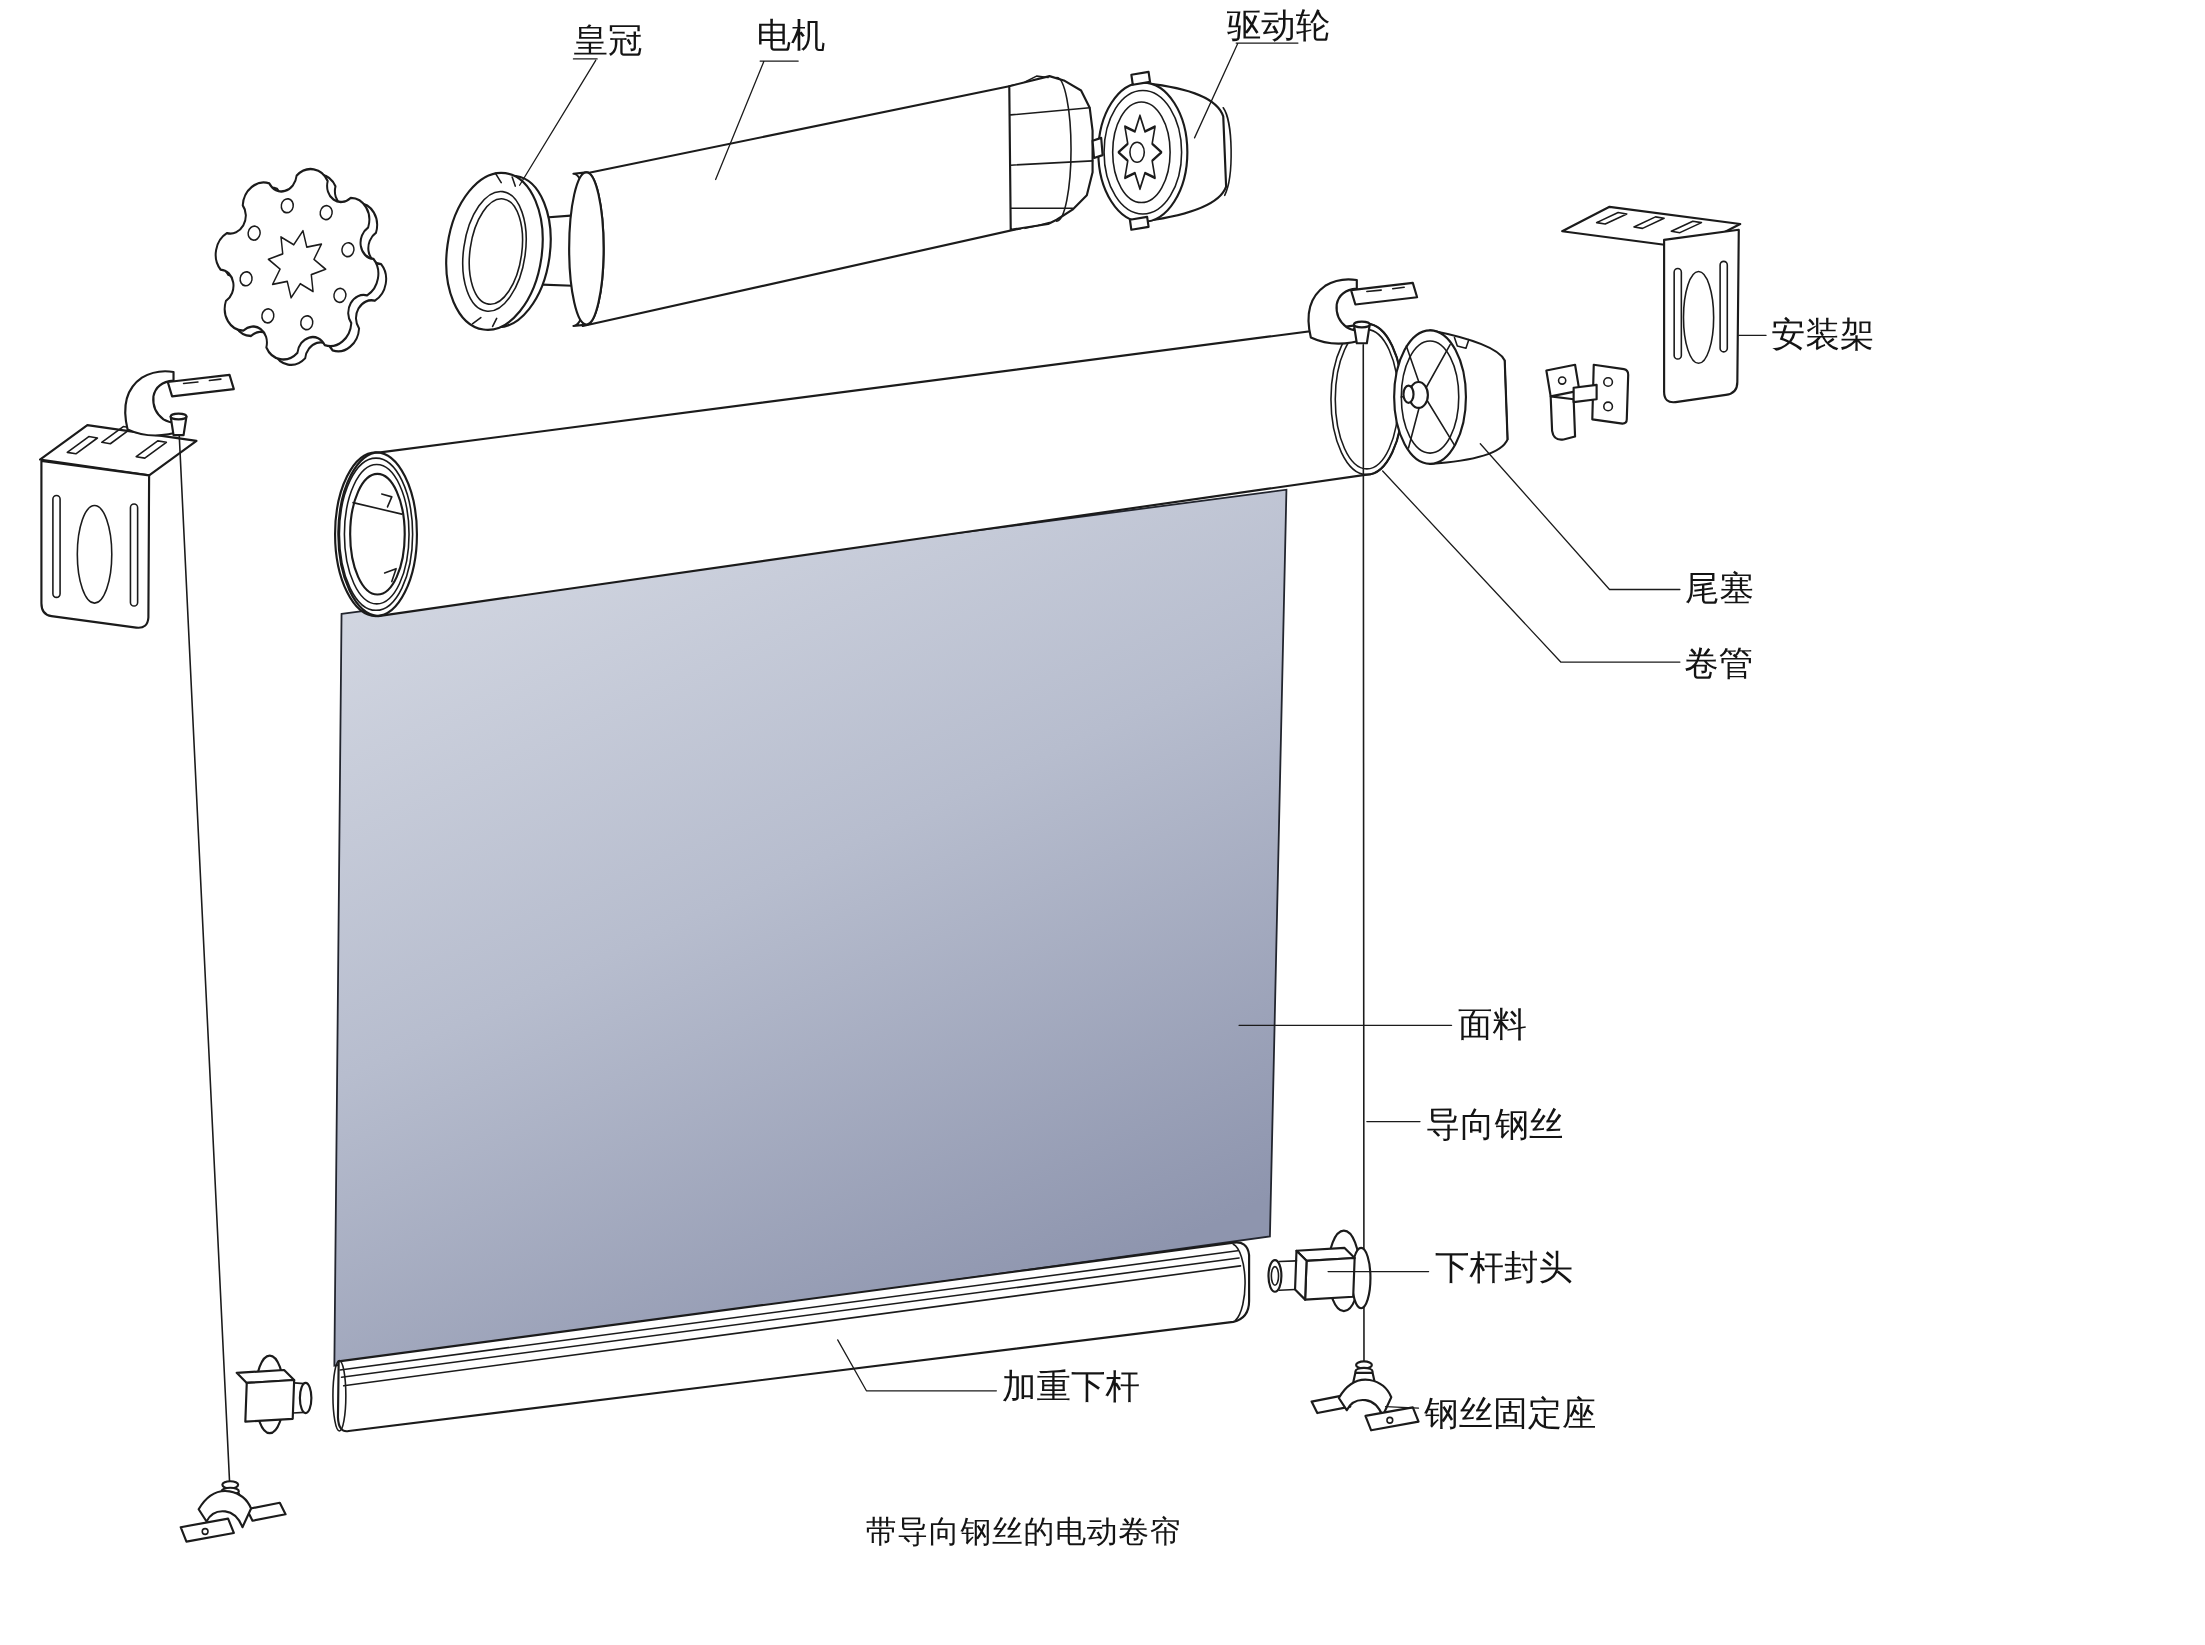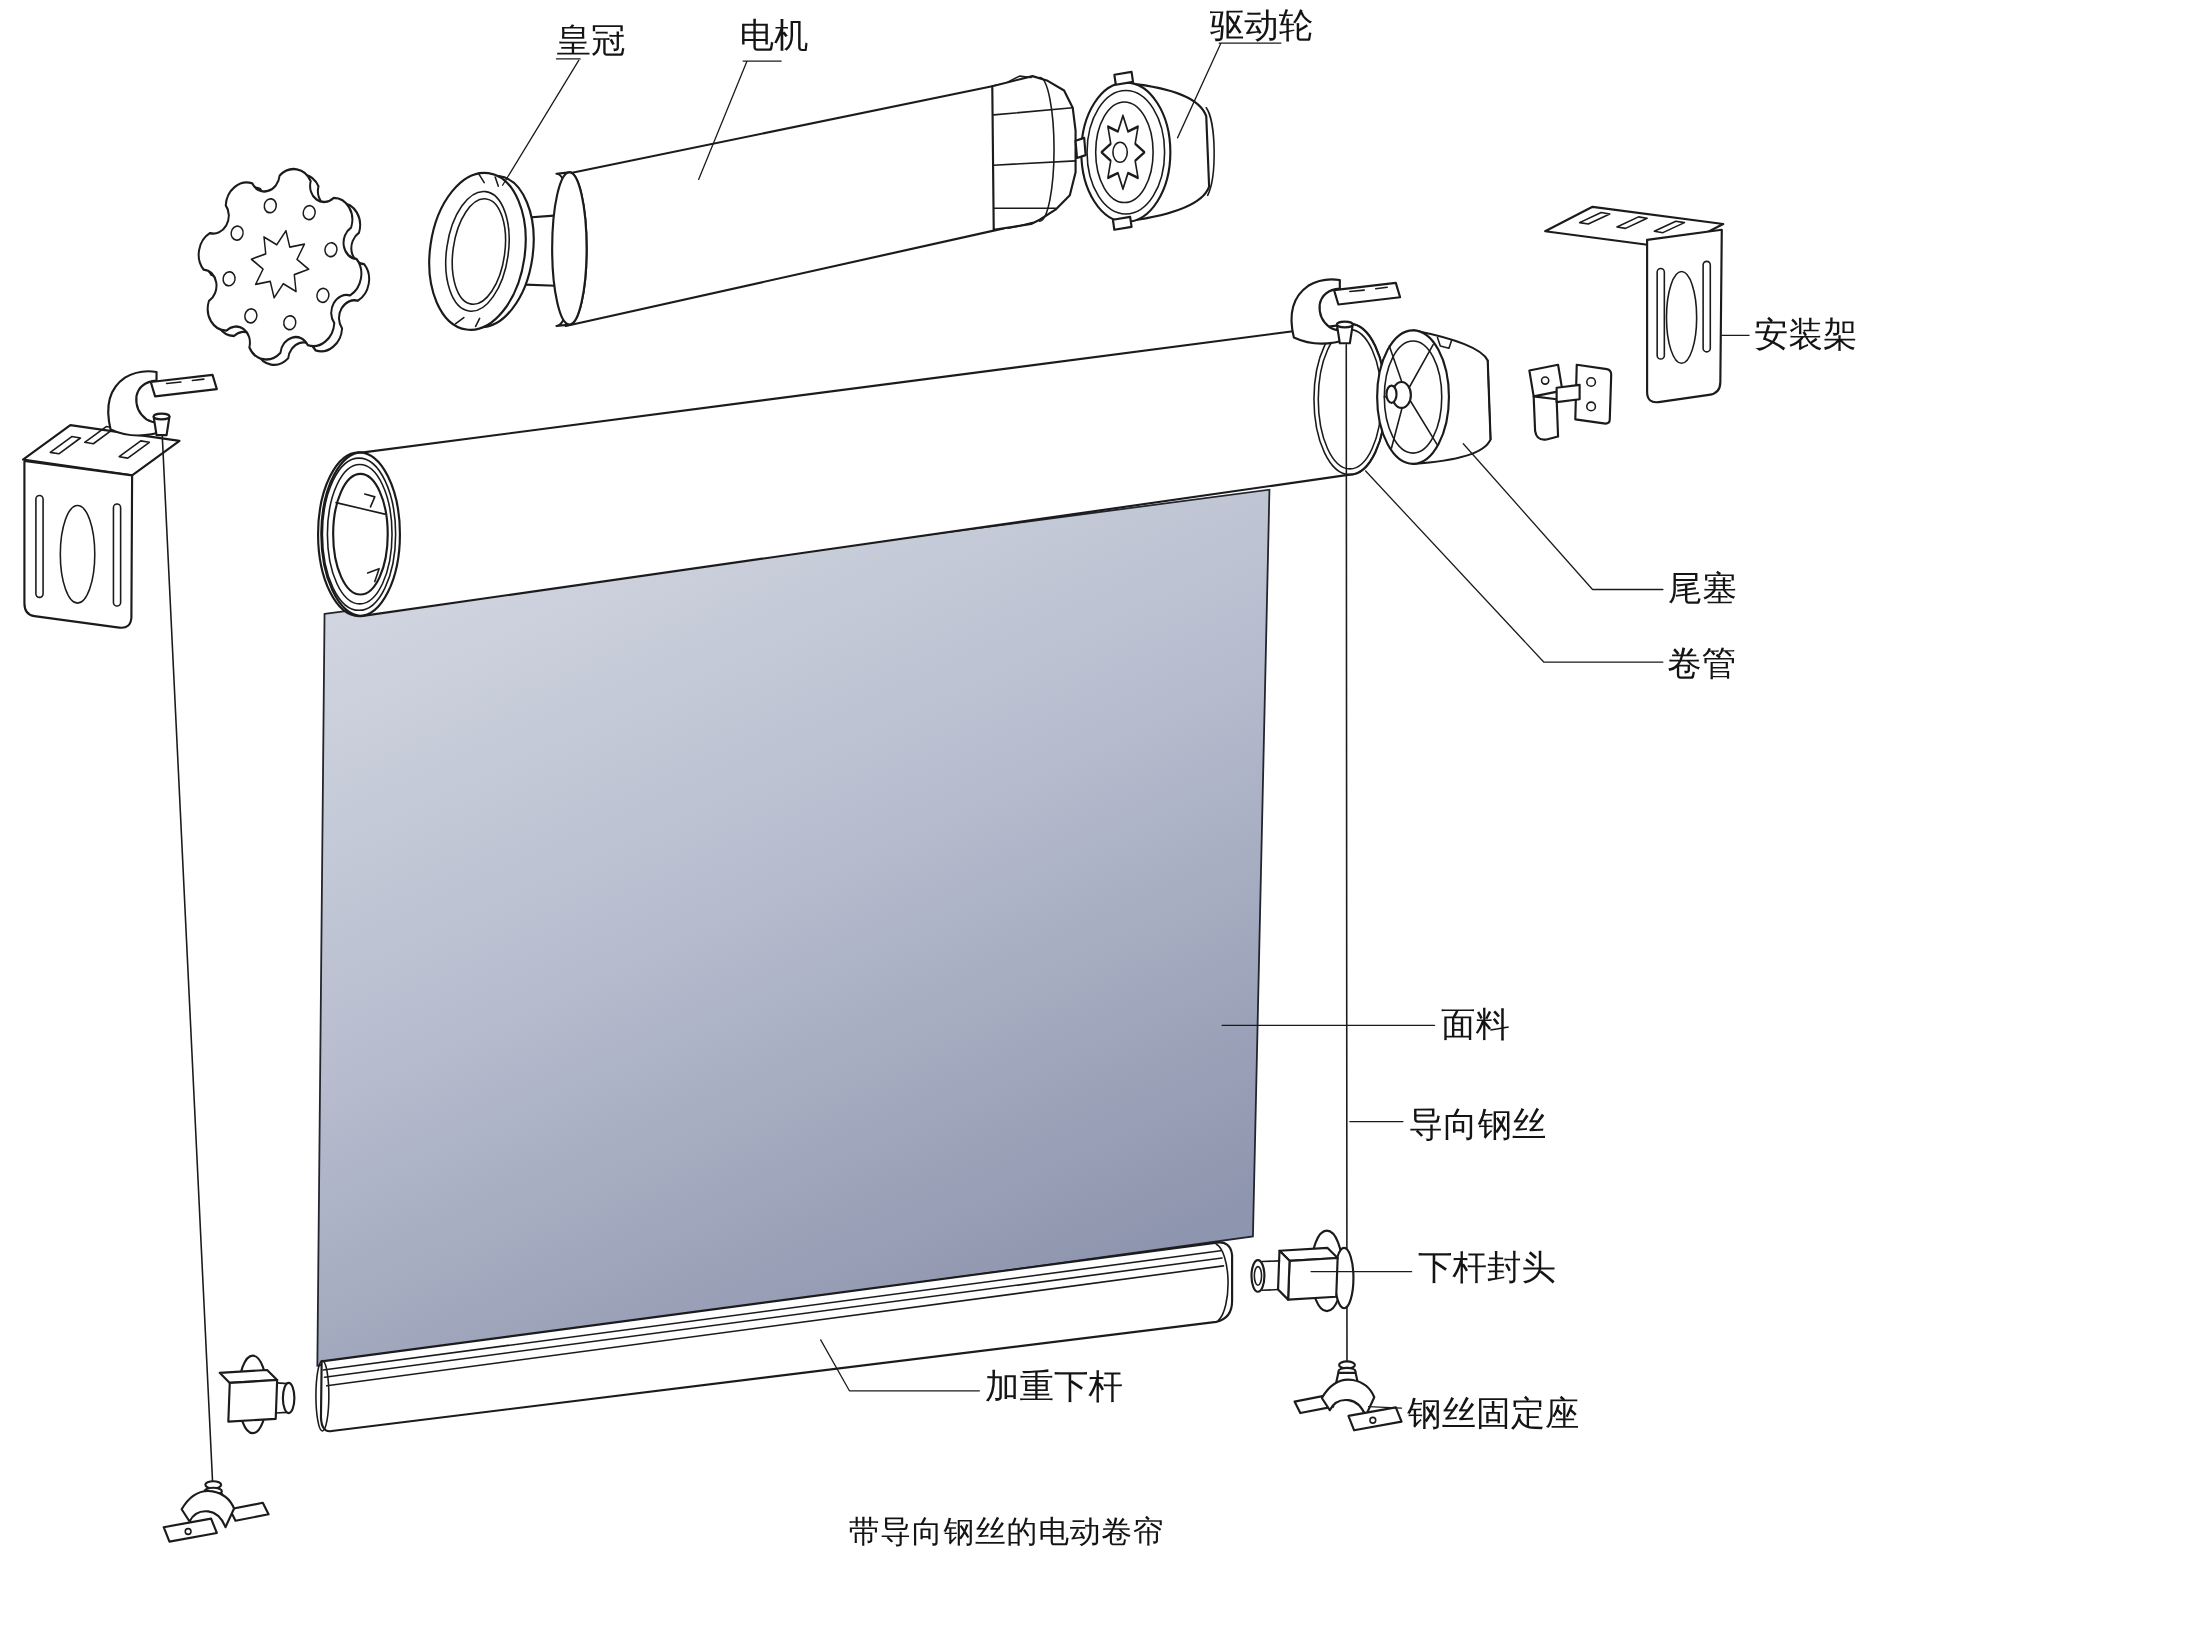--- a/index.html
+++ b/index.html
@@ -1,16 +1,16 @@
 <!DOCTYPE html>
 <html style="font-size:11.5px"><head>
 <meta charset="utf-8">
 <style>
   html,body{margin:0;padding:0;background:#fff;}
-  .canvas{position:relative;width:2175px;height:1645px;background:#fff;overflow:hidden;}
+  .canvas{position:relative;width:2175px;height:1645px;background:#fff;overflow:hidden;padding-left:17px;}
   svg{display:block;}
   .pt{fill:#ffffff;stroke:#1b1b1b;stroke-width:3;stroke-linejoin:round;}
   .ln{fill:none;stroke:#1b1b1b;stroke-width:3;stroke-linejoin:round;stroke-linecap:round;}
   .thin{stroke-width:2.2;}
   .hair{stroke-width:1.8;}
   text{font-family:"Liberation Serif","DejaVu Serif",serif;font-size:48px;fill:#141414;}
   text.caption{font-size:43px;letter-spacing:1px;}
 </style>
 </head>
 <body>

